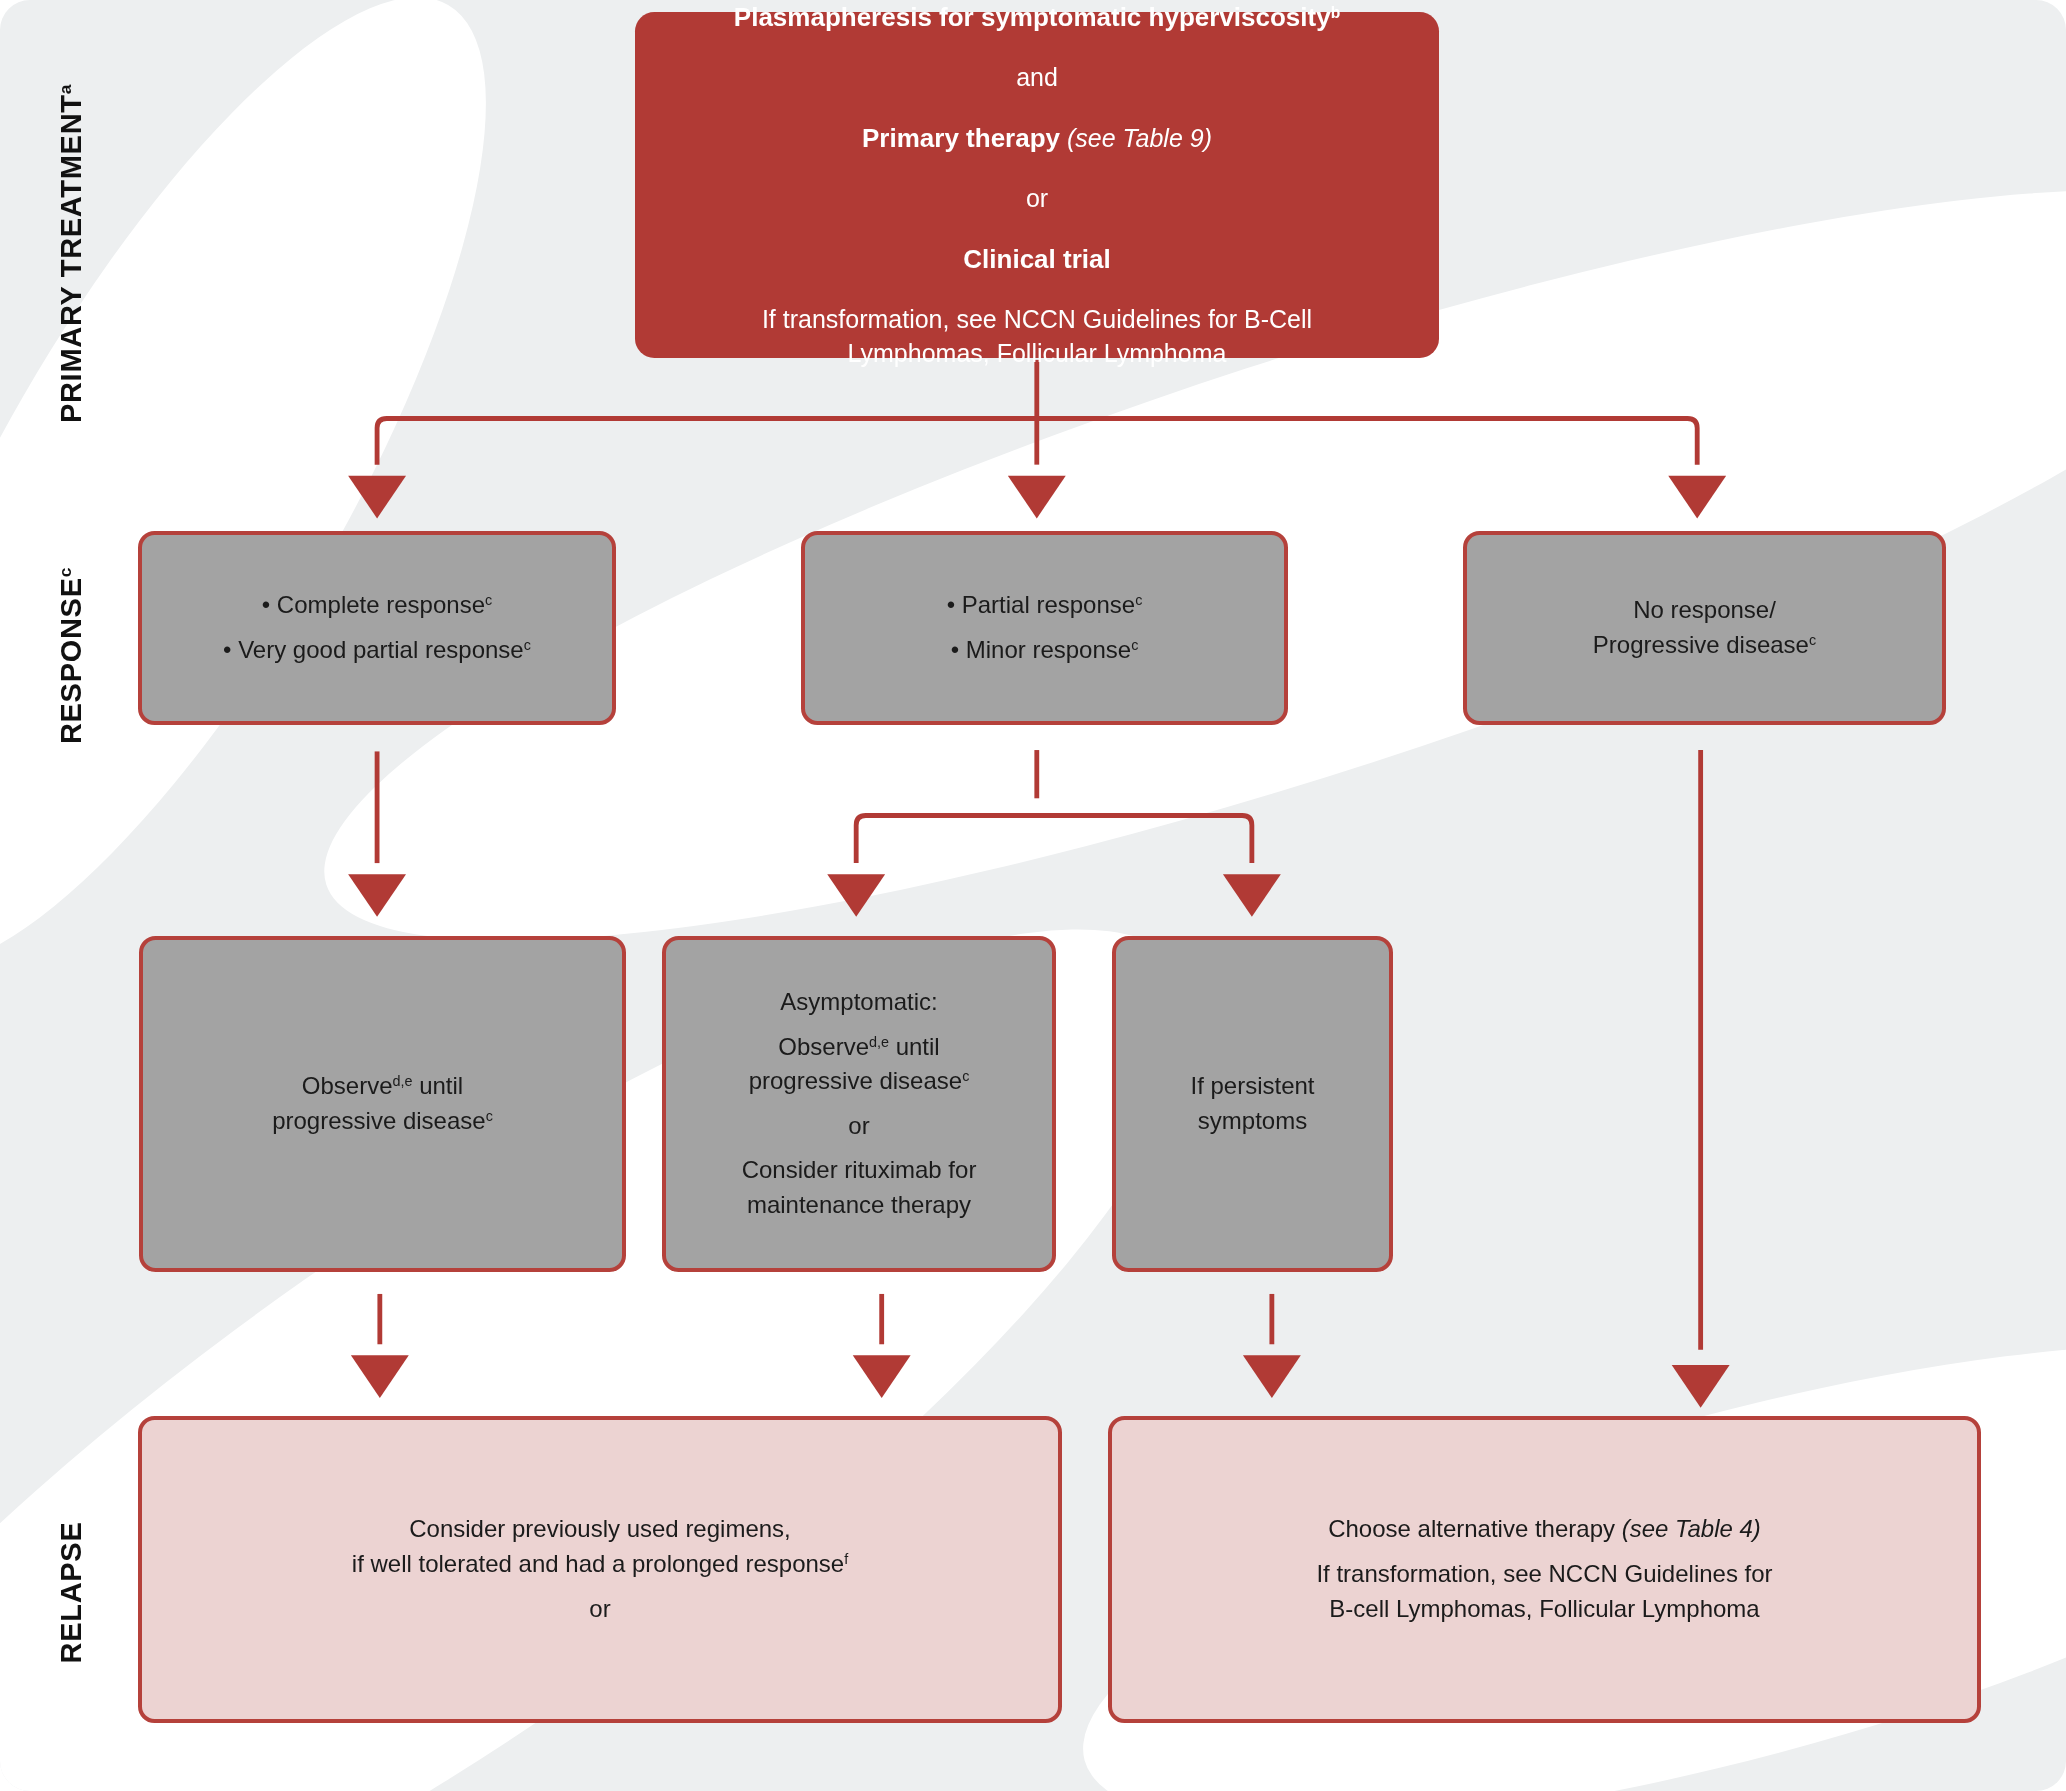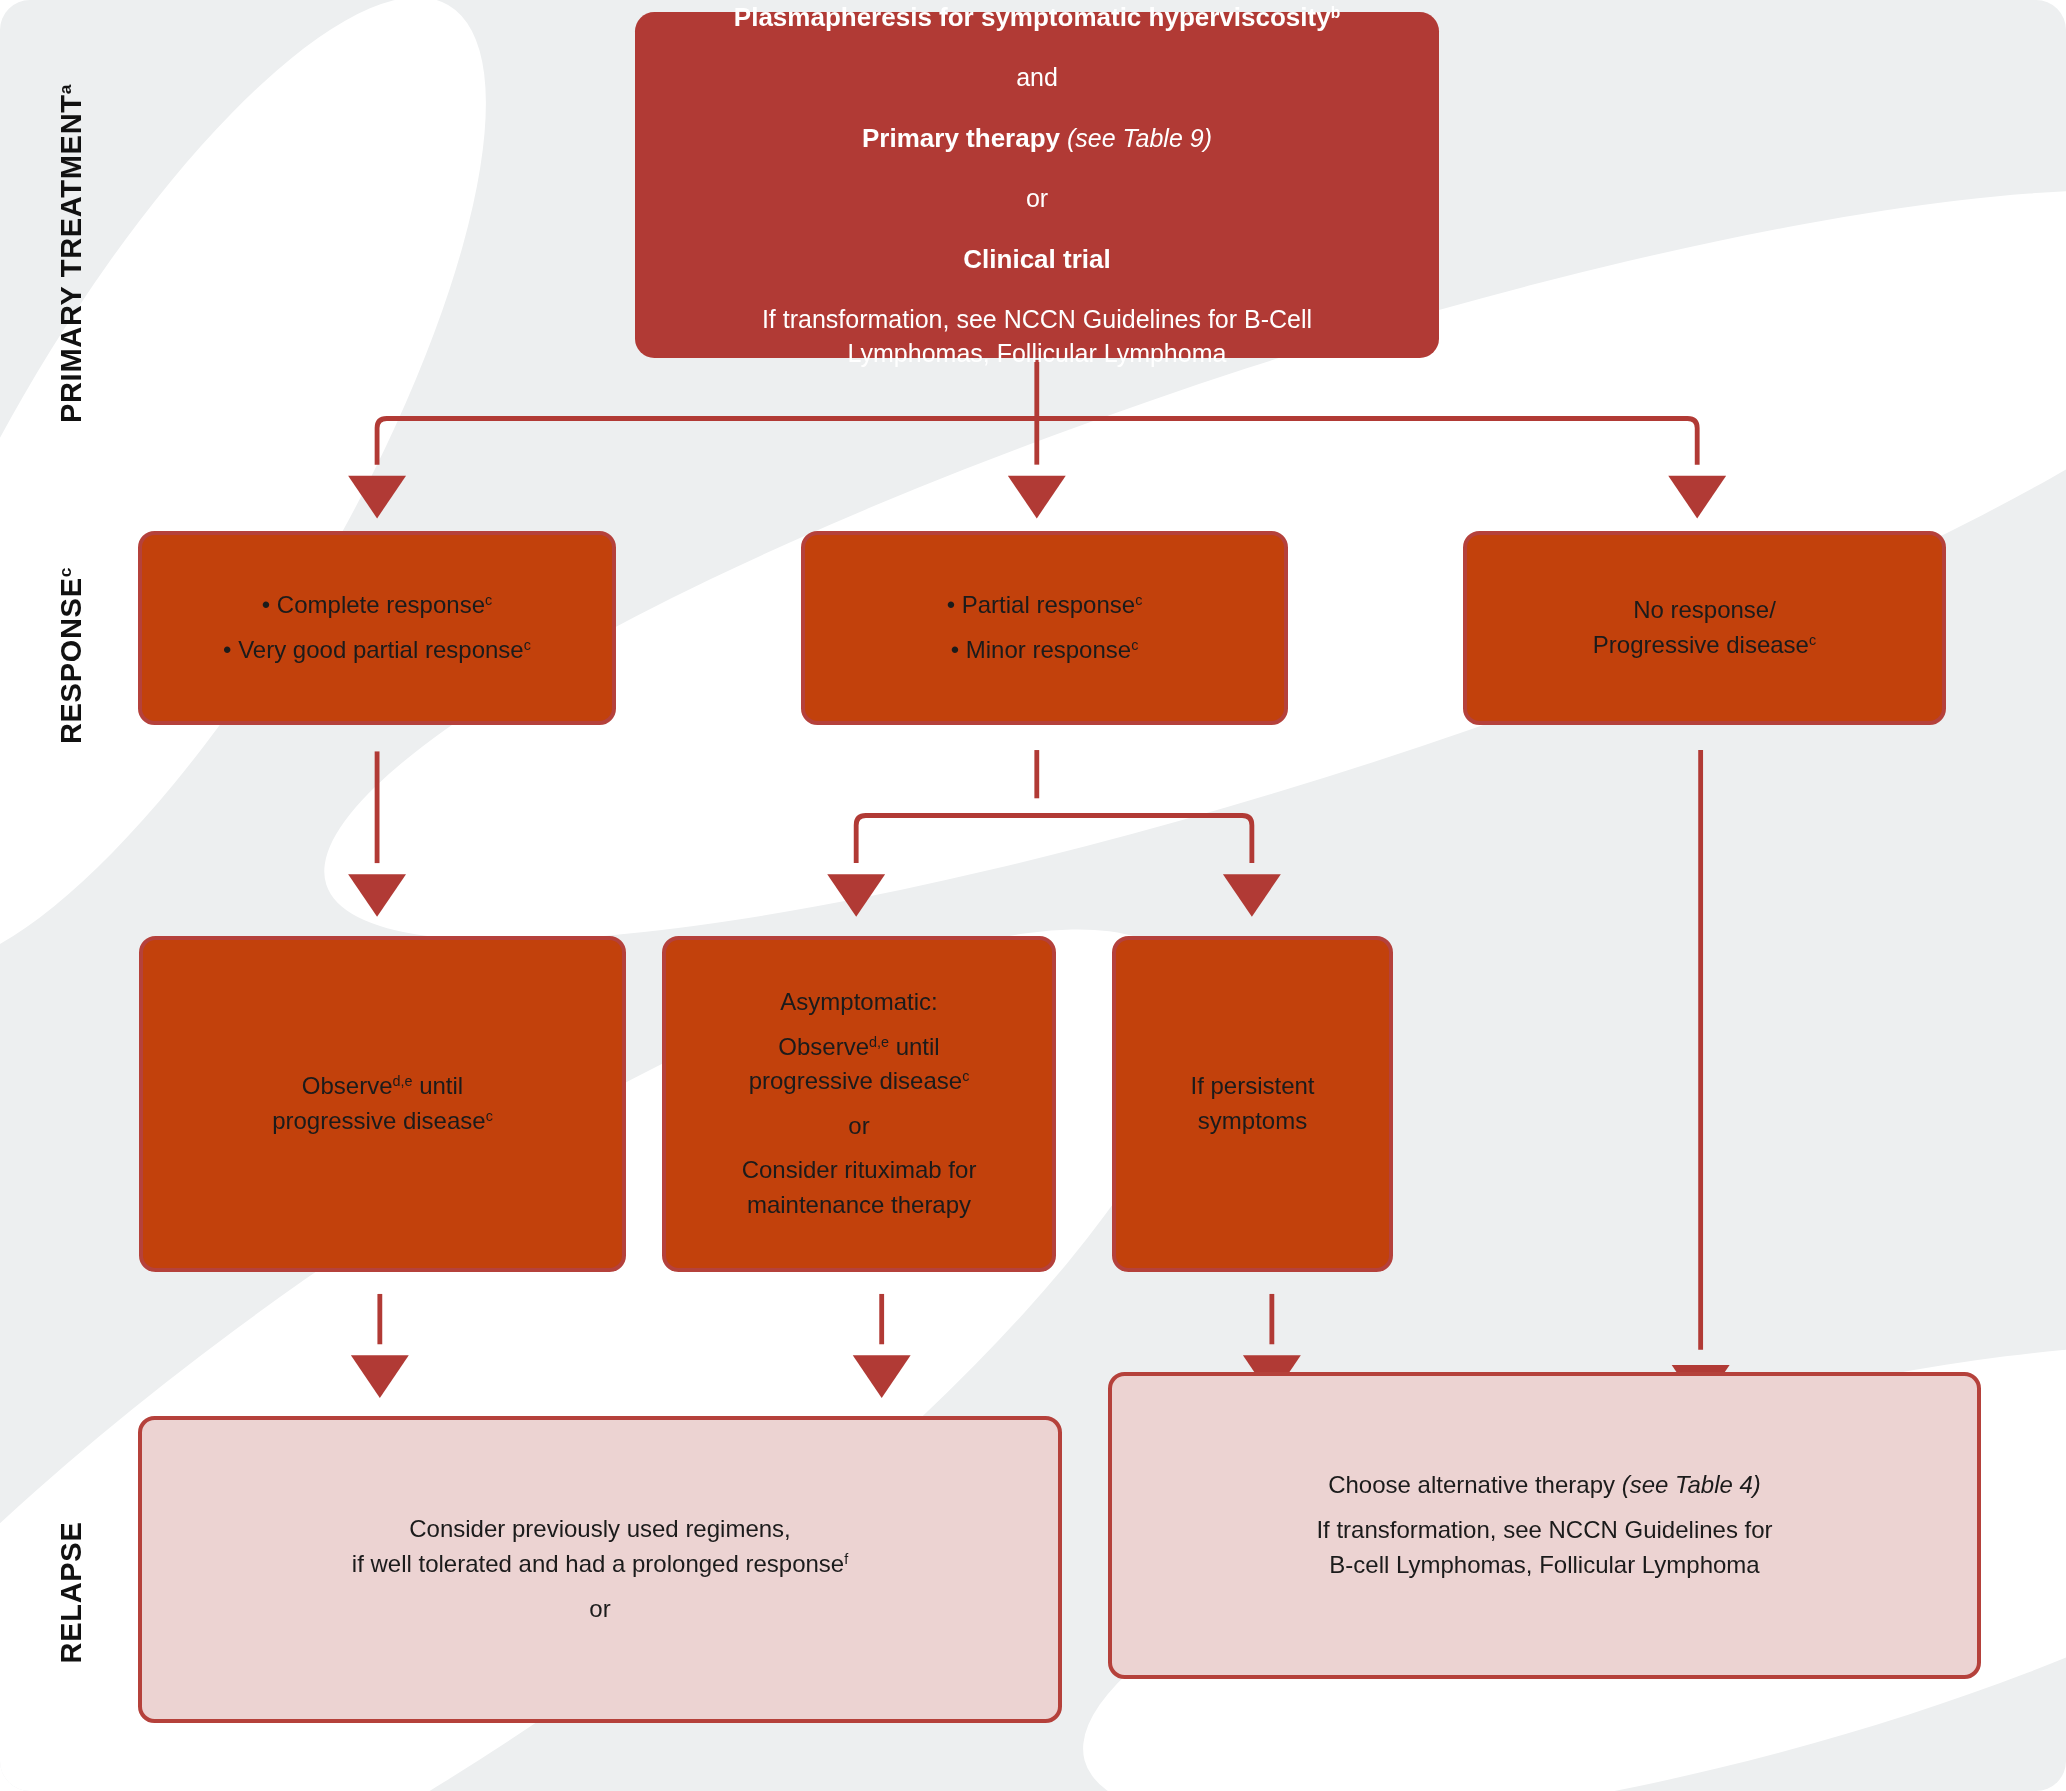--- a/index.html
+++ b/index.html
@@ -20,21 +20,21 @@
   .node {
     position:absolute;
     border-radius:16.5px;
     display:flex; flex-direction:column;
     align-items:center; justify-content:center;
     text-align:center;
     font-size:24px; line-height:1.45;
     gap:9.7px;
     padding:13.8px 19.3px;
   }
-  .node.outlined { background:#c2410c; border:4.8px solid #b5413b; }
+  .node.outlined { background:#a3a3a3; border:4.8px solid #b5413b; }
   .node.pinkfill { background:#ecd3d2; border:4.8px solid #b5413b; }
   .node.maroon {
     background:#b13a35; color:#ffffff;
     border:none; border-radius:19.3px;
     font-size:25px; line-height:1.35; gap:26px;
   }
   .node .para { line-height:1.45; }
   .node.maroon .para { line-height:1.35; }
   .b { font-weight:bold; }
   .i { font-style:italic; }
@@ -42,21 +42,21 @@
   sup.sup { font-size:0.6em; vertical-align:baseline; position:relative; top:-0.55em; }
   
   #node-primary      { left:635px;  top:12.4px;   width:804px; height:346px; }
   #node-complete     { left:138px;  top:531px;  width:478px;  height:194px; }
   #node-partial      { left:801px; top:531px;  width:487px;  height:194px; }
   #node-noresponse   { left:1463px; top:531px;  width:483px;  height:194px; }
   #node-observe      { left:139px;  top:936px; width:487px;  height:336px; }
   #node-asymptomatic { left:662px;  top:936px; width:394px;  height:336px; }
   #node-persistent   { left:1098px; top:936px; width:281px;  height:336px;margin-left:14px; }
   #node-relapse-left { left:138px;  top:1416px; width:924px; height:307px; }
-  #node-relapse-right{ left:1108px; top:1372px; width:873px; height:307px; }
+  #node-relapse-right{ left:1108px; top:1416px; width:873px; height:307px; }
   
   .vlabel {
     position:absolute;
     transform:rotate(-90deg);
     transform-origin:center center;
     text-align:center;
     font-weight:bold;
     font-size:29px;
     letter-spacing:0.7px;
     height:39px; line-height:39px;

